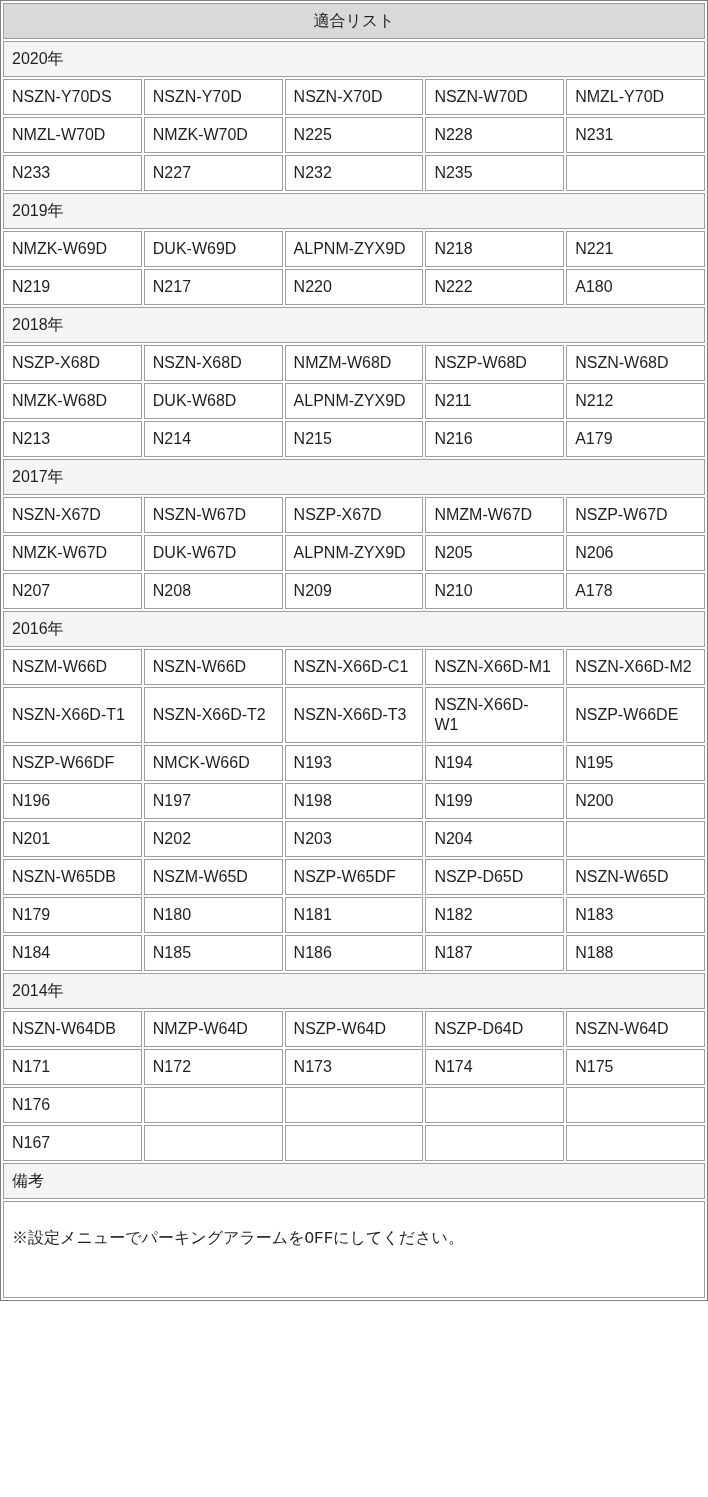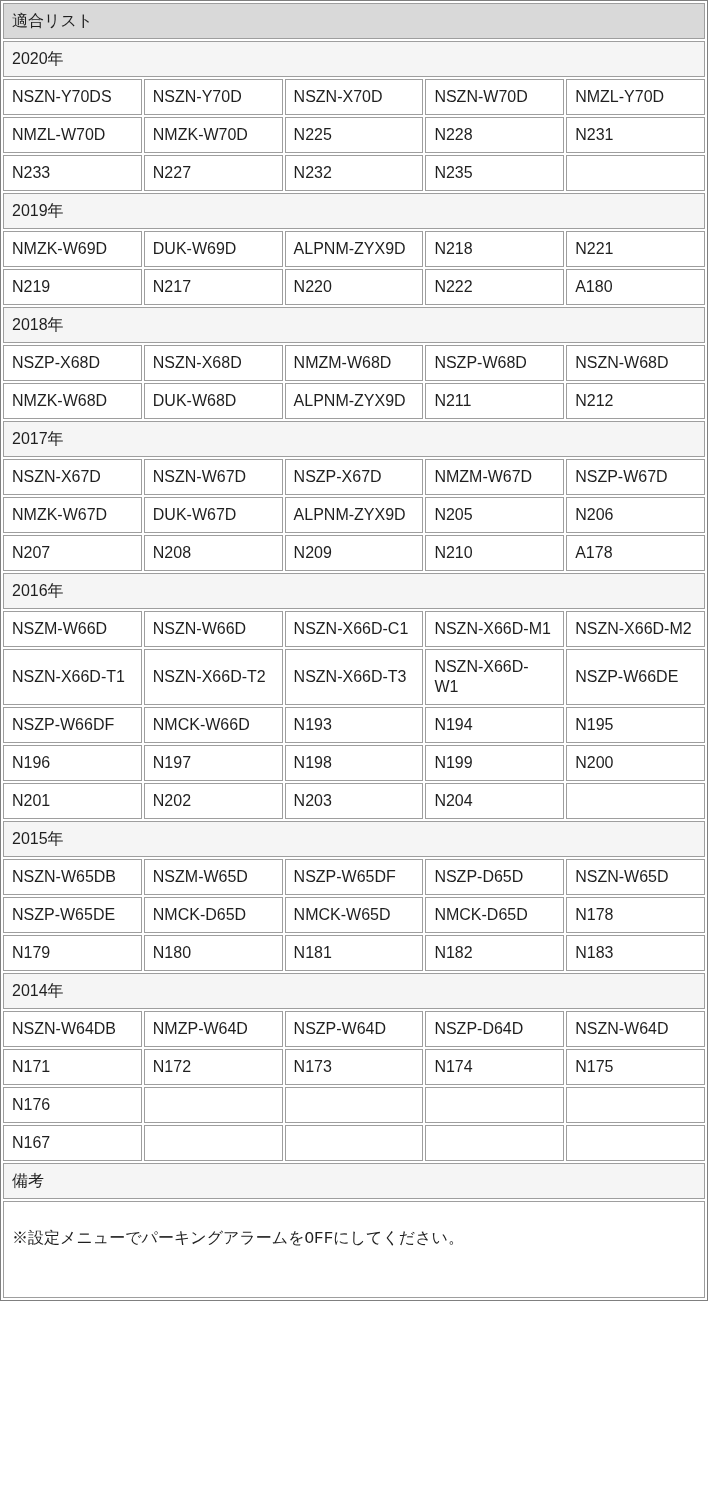--- a/index.html
+++ b/index.html
@@ -39,21 +39,21 @@
     line-height: 20px;
     padding: 7px 8px;
     text-align: left;
     vertical-align: middle;
     background: var(--cell-bg);
     white-space: pre-line;
     overflow: hidden;
   }
   table.compat th.title-cell {
     background: var(--header-bg);
-    text-align: left;
+    text-align: center;
   }
   table.compat tr.year td {
     background: var(--year-bg);
   }
   table.compat td.notes-cell {
     padding: 4px 8px;
   }
   table.compat td.notes-cell .note {
     line-height: 27px;
     white-space: normal;
@@ -129,20 +129,27 @@
           <td>NSZP-W68D</td>
           <td>NSZN-W68D</td>
         </tr>
         <tr>
           <td>NMZK-W68D</td>
           <td>DUK-W68D</td>
           <td>ALPNM-ZYX9D</td>
           <td>N211</td>
           <td>N212</td>
         </tr>
+        <tr>
+          <td>N213</td>
+          <td>N214</td>
+          <td>N215</td>
+          <td>N216</td>
+          <td>A179</td>
+        </tr>
         <tr class="year">
           <td colspan="5">2017年</td>
         </tr>
         <tr>
           <td>NSZN-X67D</td>
           <td>NSZN-W67D</td>
           <td>NSZP-X67D</td>
           <td>NMZM-W67D</td>
           <td>NSZP-W67D</td>
         </tr>
@@ -192,43 +199,40 @@
           <td>N199</td>
           <td>N200</td>
         </tr>
         <tr>
           <td>N201</td>
           <td>N202</td>
           <td>N203</td>
           <td>N204</td>
           <td></td>
         </tr>
-        <tr class="year">
-          <td colspan="5">2015年</td>
-        </tr>
         <tr>
           <td>NSZN-W65DB</td>
           <td>NSZM-W65D</td>
           <td>NSZP-W65DF</td>
           <td>NSZP-D65D</td>
           <td>NSZN-W65D</td>
         </tr>
         <tr>
-          <td>NSZP-W65DE</td>
-          <td>NMCK-D65D</td>
-          <td>NMCK-W65D</td>
-          <td>NMCK-D65D</td>
-          <td>N178</td>
-        </tr>
-        <tr>
           <td>N179</td>
           <td>N180</td>
           <td>N181</td>
           <td>N182</td>
           <td>N183</td>
+        </tr>
+        <tr>
+          <td>N184</td>
+          <td>N185</td>
+          <td>N186</td>
+          <td>N187</td>
+          <td>N188</td>
         </tr>
         <tr class="year">
           <td colspan="5">2014年</td>
         </tr>
         <tr>
           <td>NSZN-W64DB</td>
           <td>NMZP-W64D</td>
           <td>NSZP-W64D</td>
           <td>NSZP-D64D</td>
           <td>NSZN-W64D</td>

